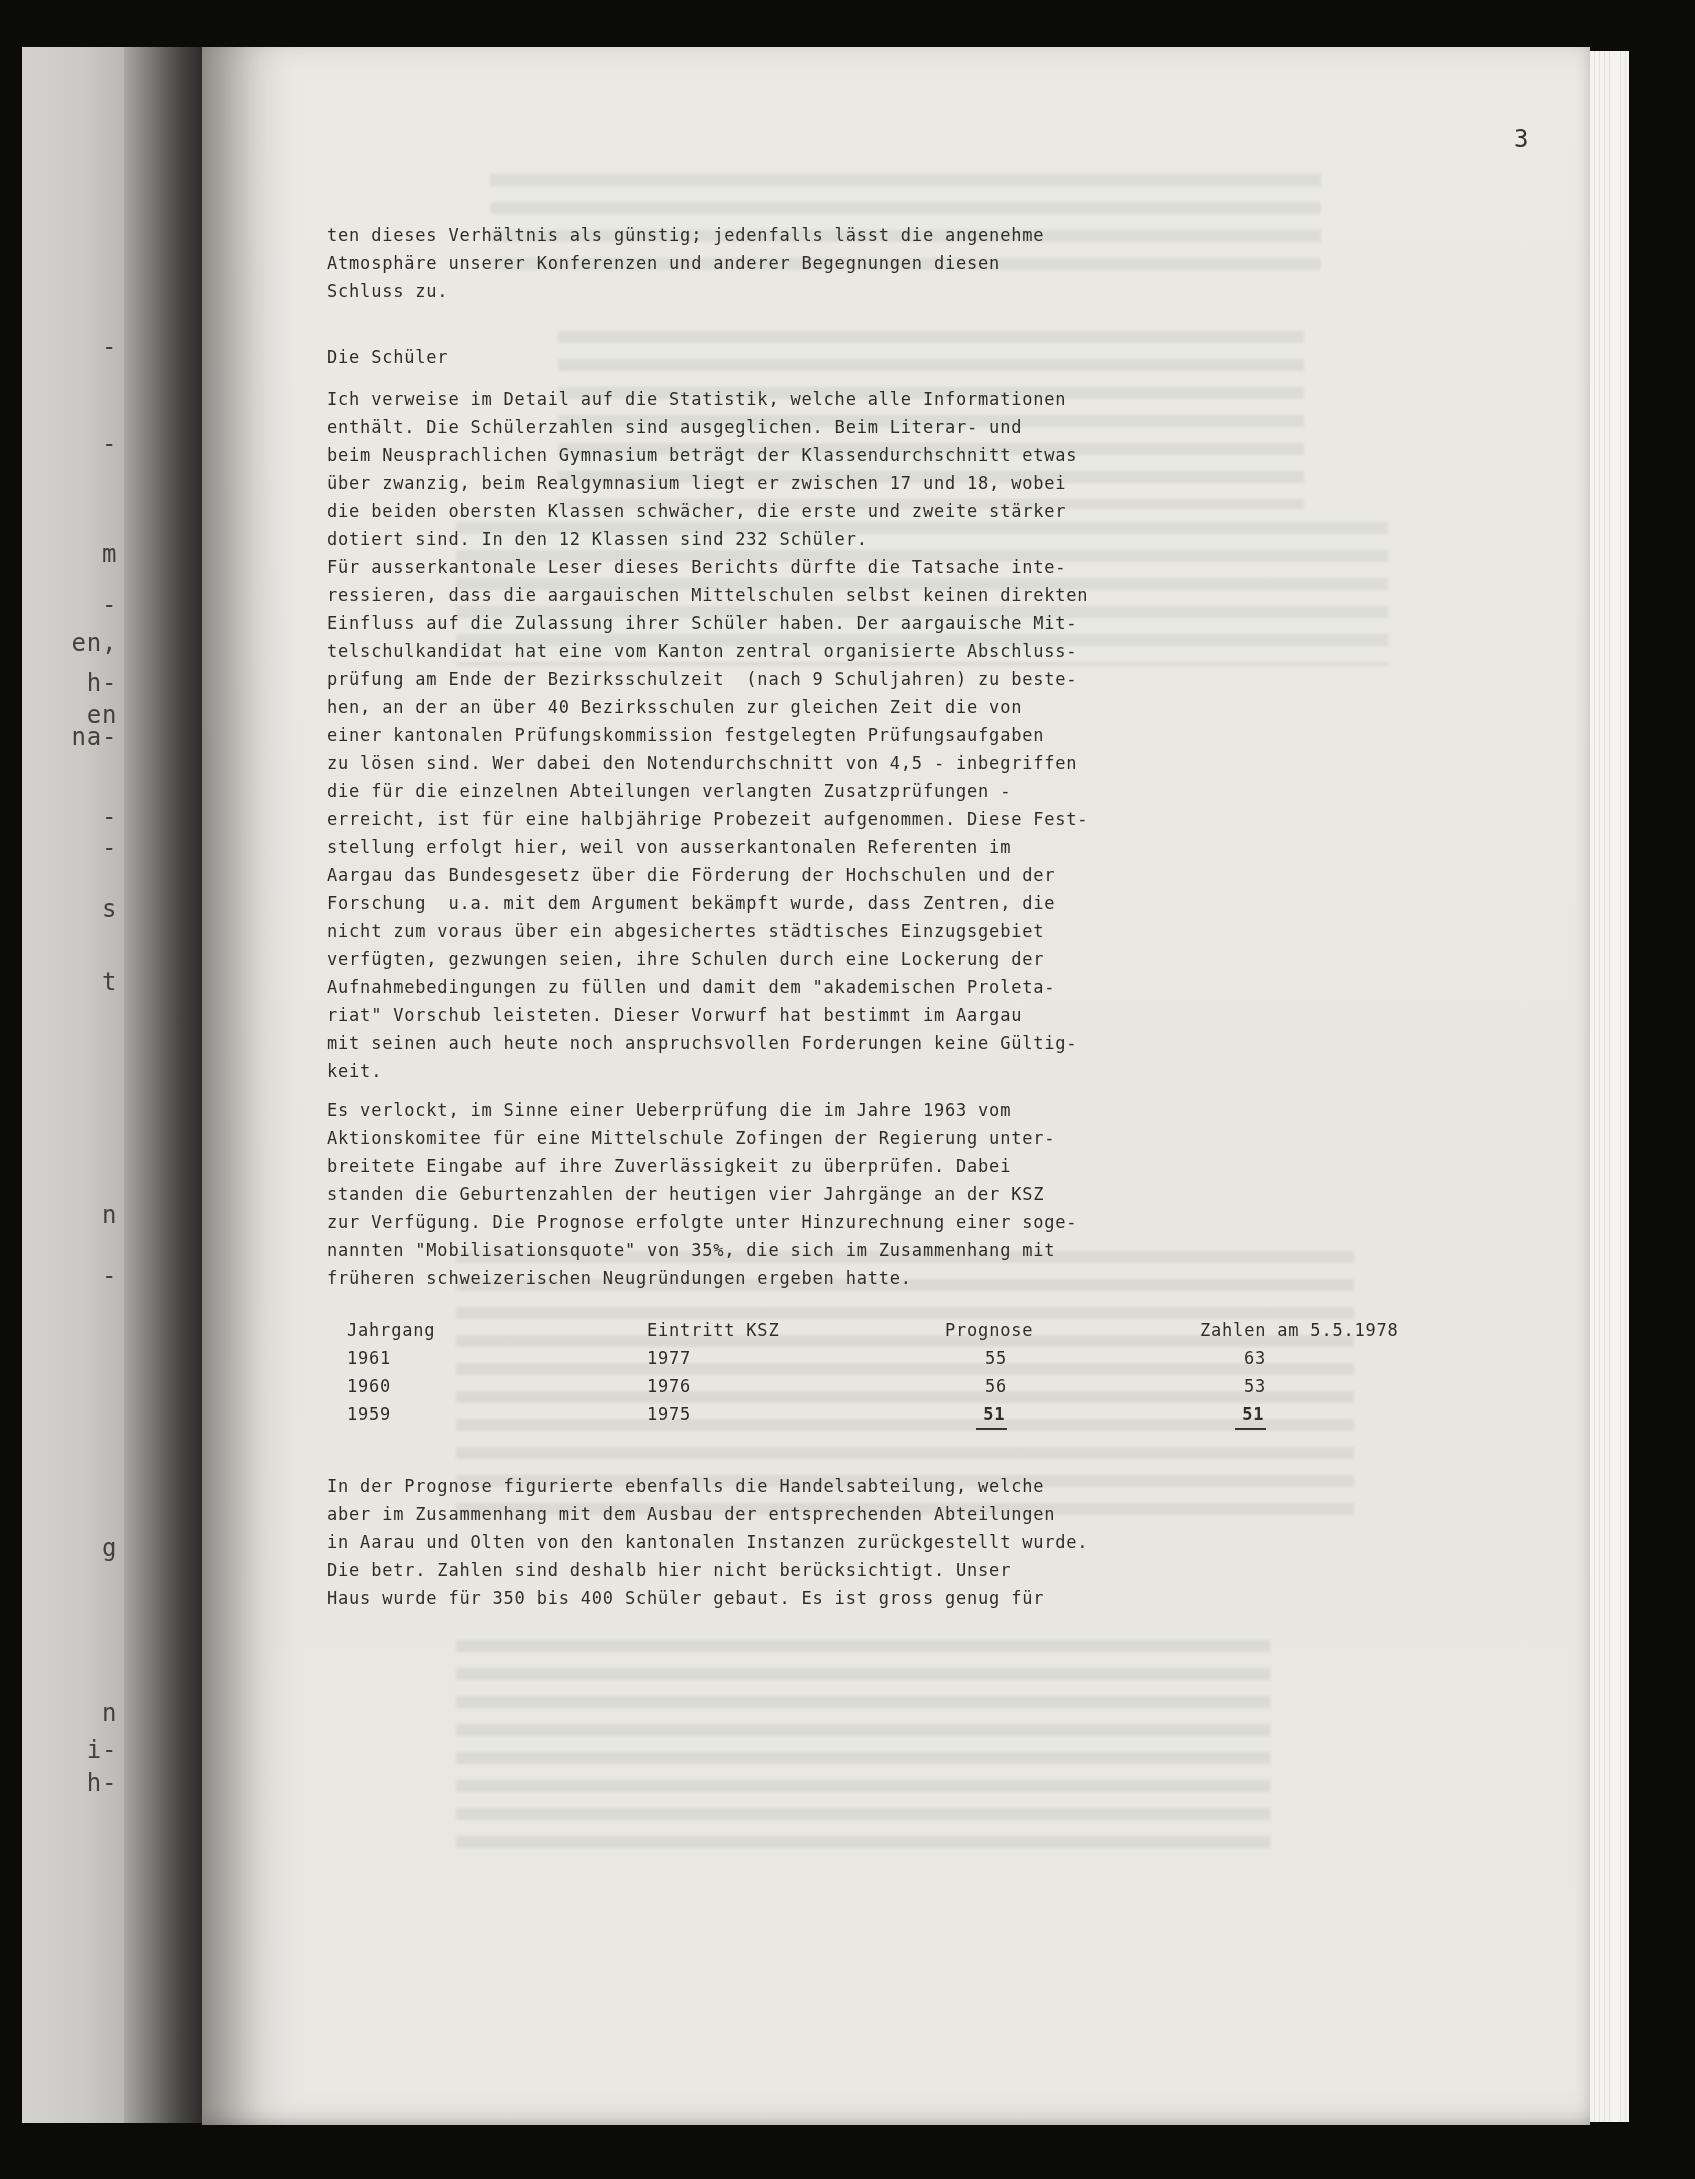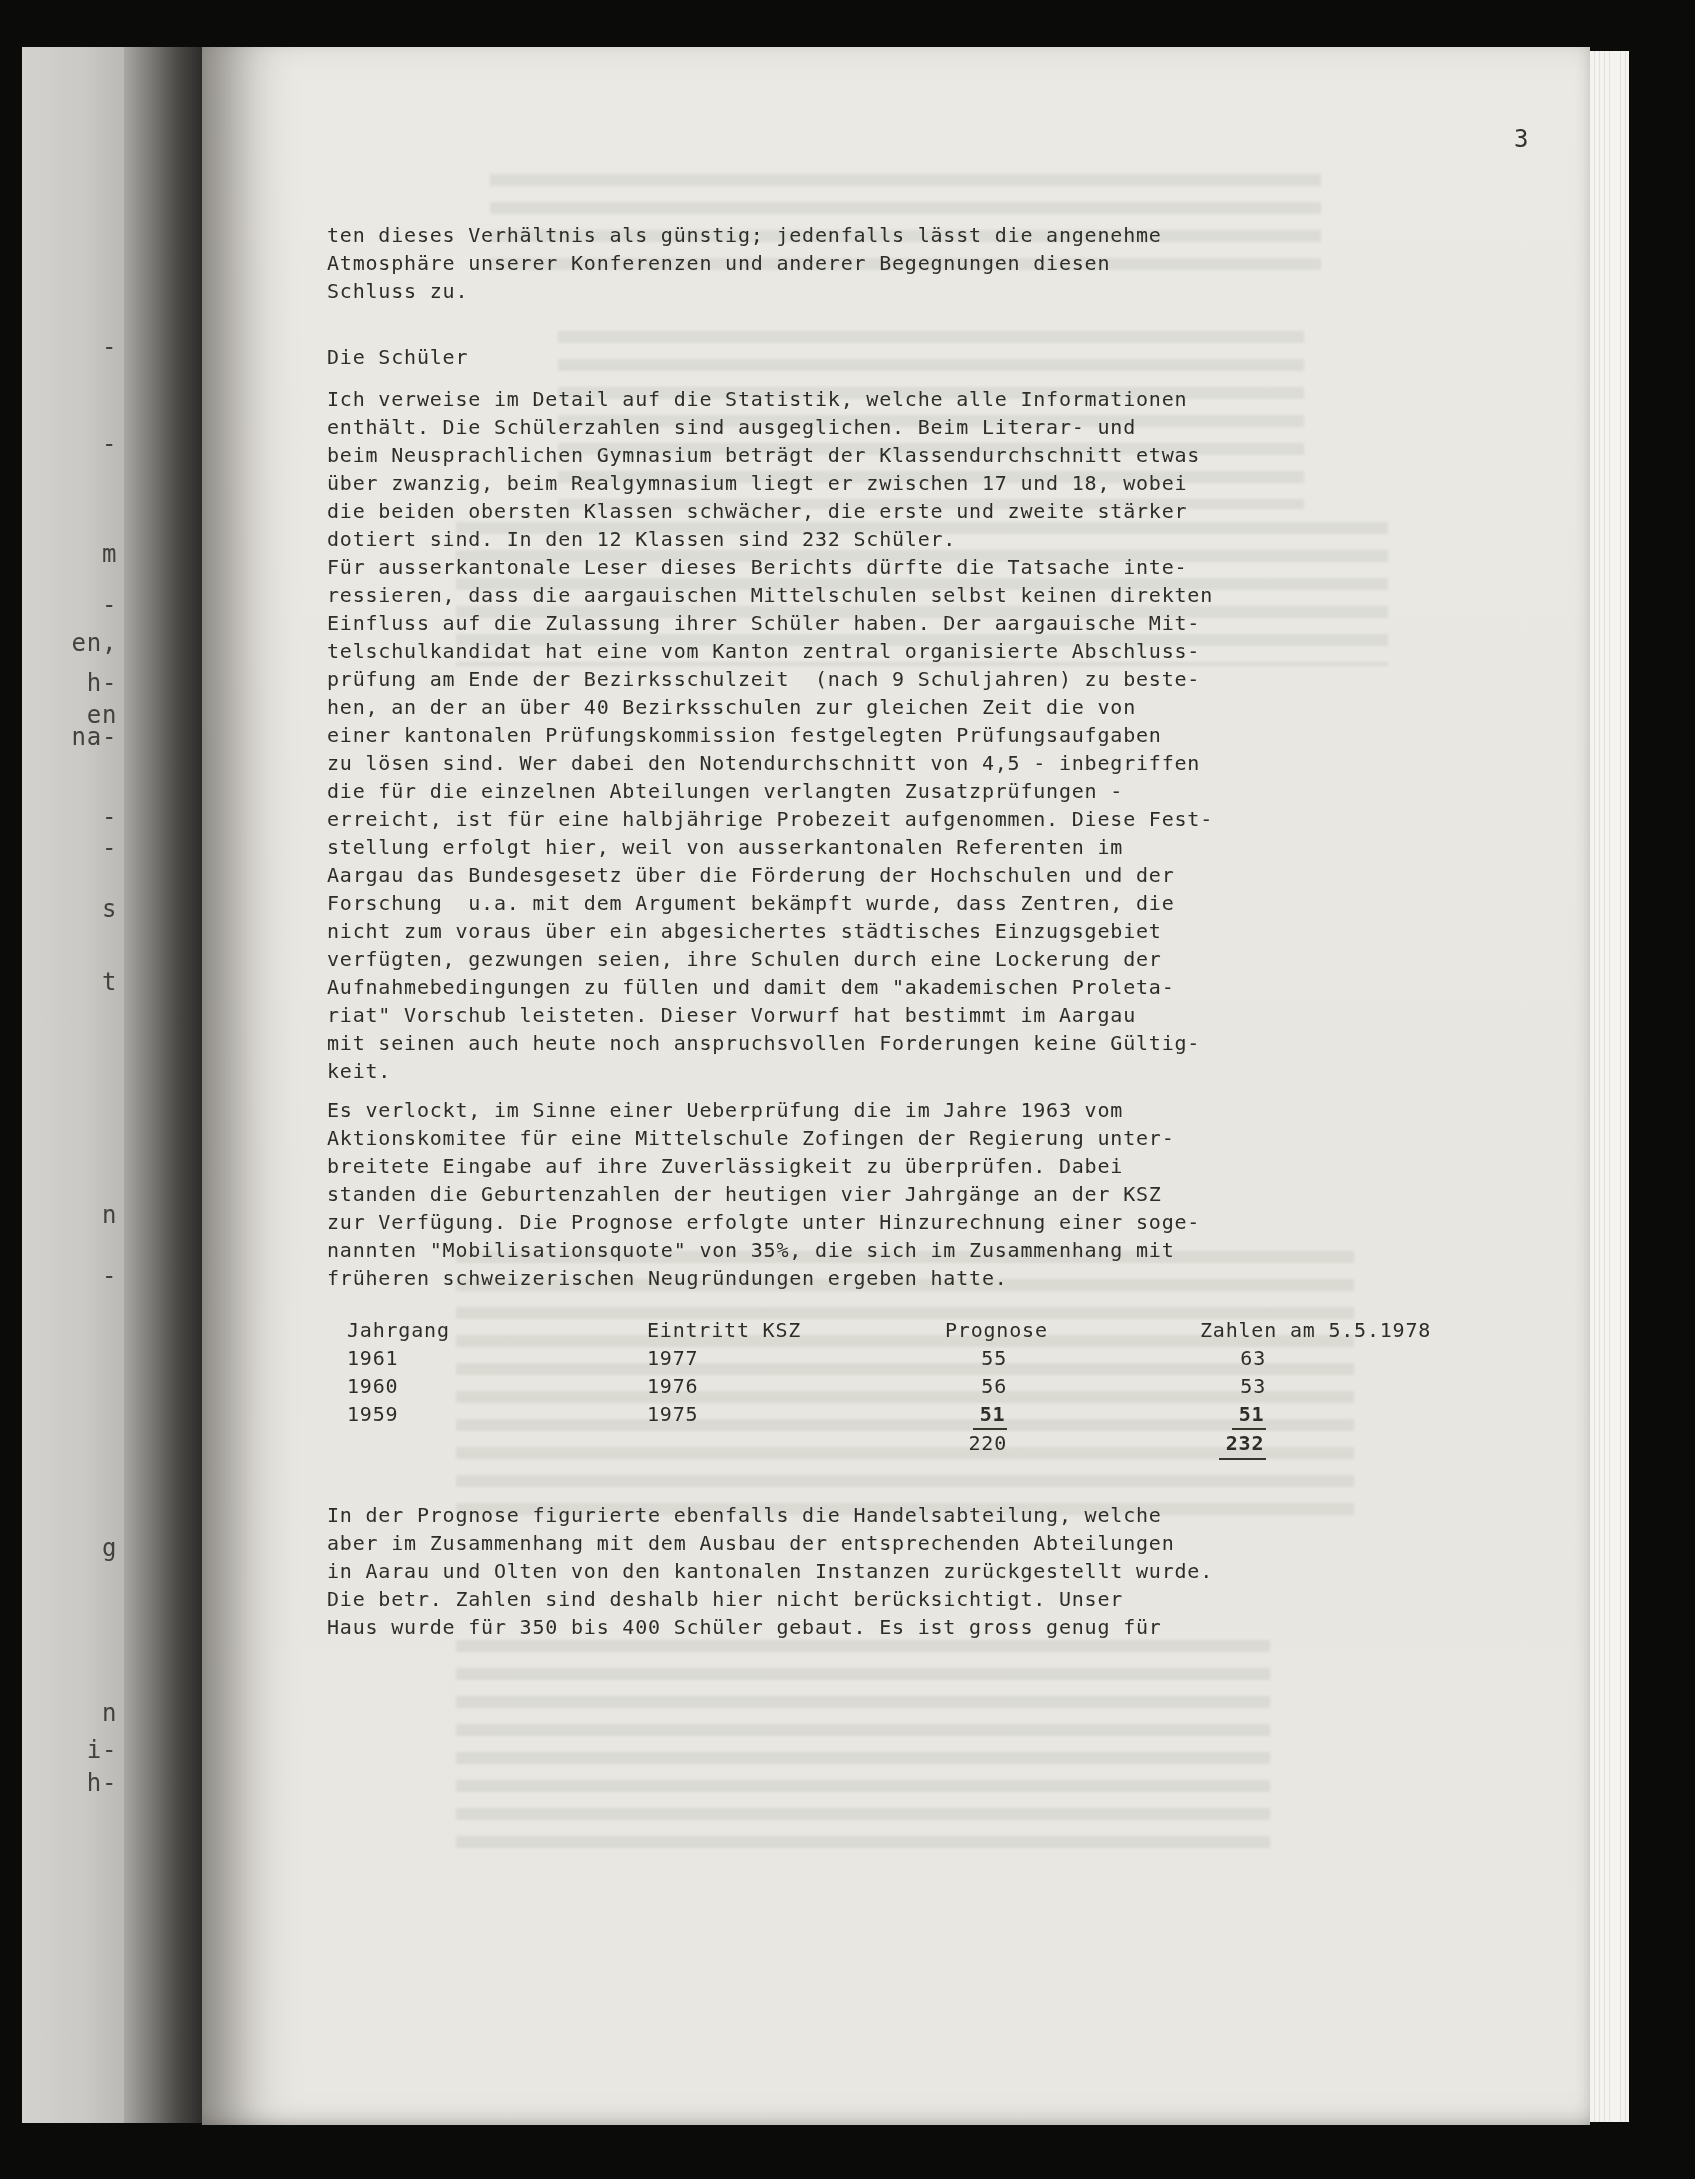--- a/index.html
+++ b/index.html
@@ -44,21 +44,21 @@
     background:repeating-linear-gradient(to right,#f4f3ef 0 4.2px,#e2e1dd 4.2px 5.1px);
   }
 
   .page-number {
     position:absolute; top:78px; left:1312px;
     font-size:24px; letter-spacing:0.8px; color:#34332f;
   }
 
   .content {
     position:absolute; left:125px; top:174px; width:1187px;
-    font-size:20px; line-height:28px; letter-spacing:0.8px;
+    font-size:17px; line-height:28px; letter-spacing:0.8px;
     color:#2e2d29;
   }
   .para { white-space:pre-wrap; }
   .m-para1 { margin-bottom:38px; }
   .m-head  { margin-bottom:14.4px; }
   .m-para2 { }
   .m-para3 { margin-bottom:10.2px; }
   .m-para4 { margin-bottom:24px; }
 
   .ptable { margin-bottom:44px;margin-left:20px; }
@@ -183,24 +183,20 @@
           <span class="tc c3">56</span>
           <span class="tc c4">53</span>
         </div>
         <div class="trow">
           <span class="tc c1">1959</span>
           <span class="tc c2">1975</span>
           <span class="tc c3"><span class="u">51</span></span>
           <span class="tc c4"><span class="u">51</span></span>
         </div>
 
-        <div class="trow totals">
-          <span class="tc c3">220</span>
-          <span class="tc c4"><span class="u">232</span></span>
-        </div>
       </div>
 
       <p class="para">In der Prognose figurierte ebenfalls die Handelsabteilung, welche
 aber im Zusammenhang mit dem Ausbau der entsprechenden Abteilungen
 in Aarau und Olten von den kantonalen Instanzen zurückgestellt wurde.
 Die betr. Zahlen sind deshalb hier nicht berücksichtigt. Unser
 Haus wurde für 350 bis 400 Schüler gebaut. Es ist gross genug für</p>
 
     </div>
   </div>

